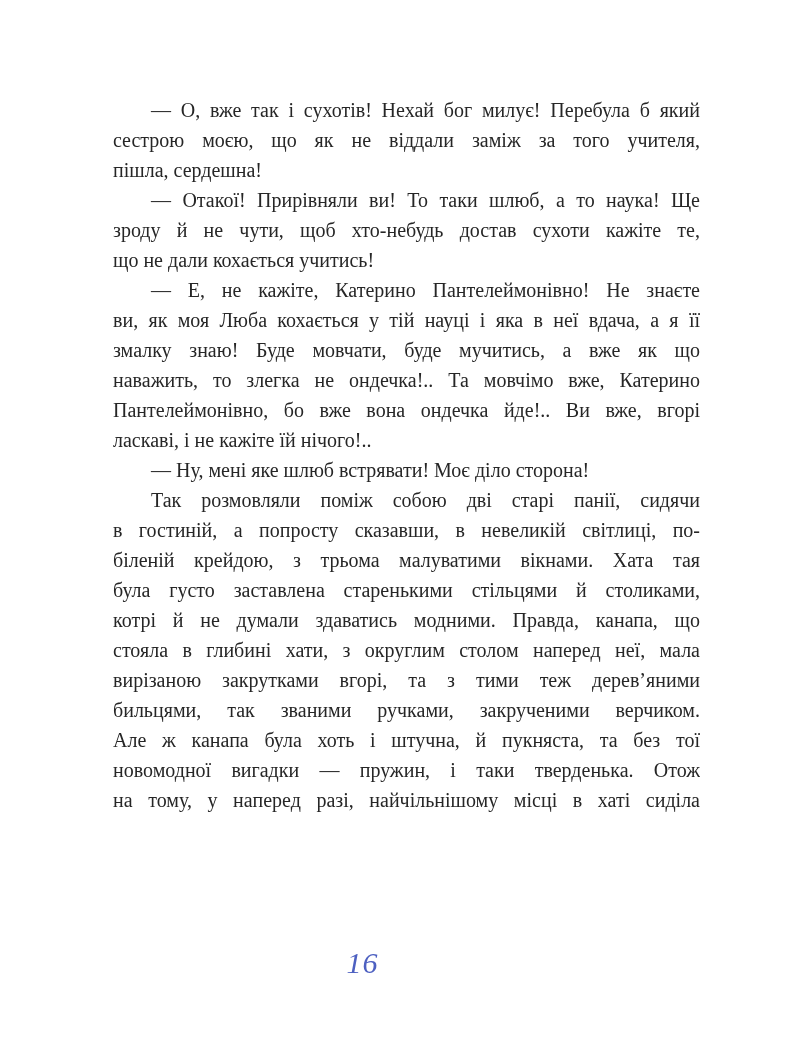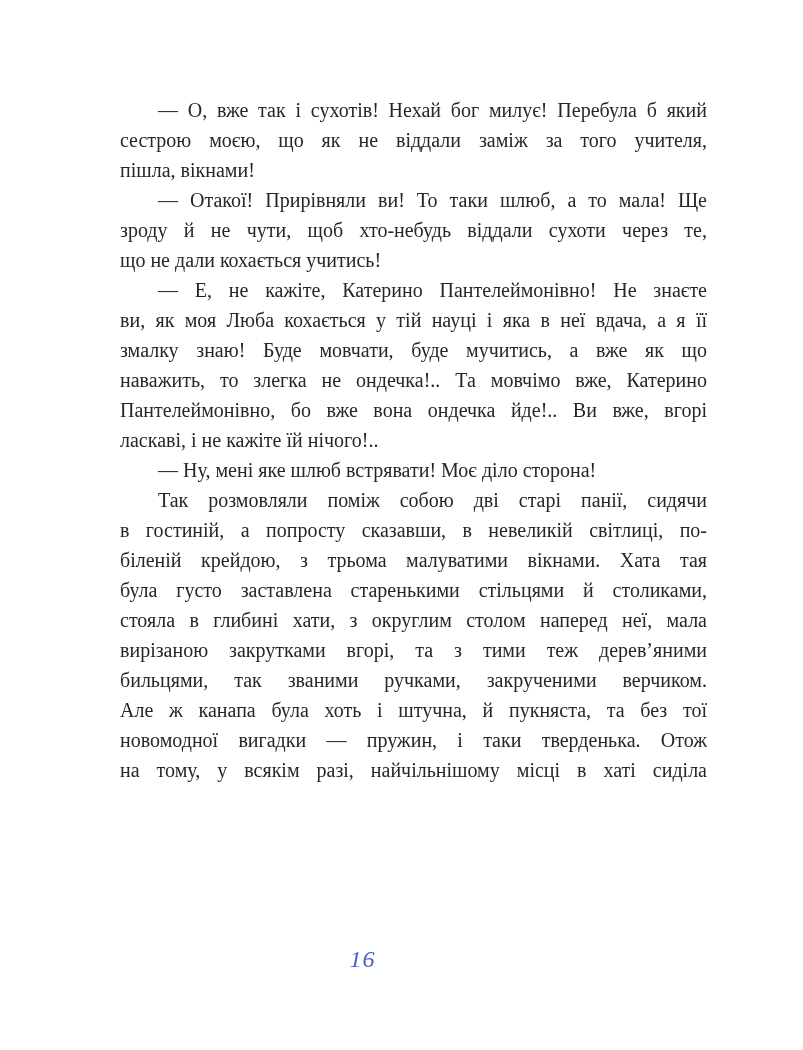--- a/index.html
+++ b/index.html
@@ -3,54 +3,54 @@
 <meta charset="utf-8">
 <style>
   * { margin: 0; padding: 0; box-sizing: border-box; }
   html, body { width: 803px; height: 1050px; }
   body { background: #ffffff; font-family: "Liberation Serif", "DejaVu Serif", serif; }
   .page {
     position: relative; width: 803px; height: 1050px;
     background: #ffffff; overflow: hidden;
   }
   .text-block {
-    position: absolute; left: 120px; top: 95px; width: 587px;
+    position: absolute; left: 113px; top: 95px; width: 587px;
     color: #262626; font-size: 20px;
   }
   .line {
     height: 30px; line-height: 30px; overflow: hidden;
   }
   .j { text-align: justify; text-align-last: justify; }
   .j::after { content: ""; display: inline-block; width: 100%; height: 0; }
   .indent { text-indent: 38px; }
   .page-number {
     position: absolute; left: 0; top: 946px; width: 725px;
-    text-align: center; font-style: italic; font-size: 24px;
+    text-align: center; font-style: italic; font-size: 30px;
     letter-spacing: 1px;
   }
 </style>
 </head>
 <body>
 
 <div class="page" style="background: rgb(255, 255, 255);">
 
   <div class="text-block" style="color: rgb(38, 38, 38);">
 
     <div class="para">
       <div class="line j indent">— О, вже так і сухотів! Нехай бог милує! Перебула б який</div>
     </div>
 
     <div class="para">
       <div class="line j">сестрою моєю, що як не віддали заміж за того учителя,</div>
-      <div class="line">пішла, вікнами!</div>
+      <div class="line">пішла, сердешна!</div>
     </div>
 
     <div class="para">
-      <div class="line j indent">— Отакої! Прирівняли ви! То таки шлюб, а то мала! Ще</div>
-      <div class="line j">зроду й не чути, щоб хто-небудь віддали сухоти через те,</div>
+      <div class="line j indent">— Отакої! Прирівняли ви! То таки шлюб, а то наука! Ще</div>
+      <div class="line j">зроду й не чути, щоб хто-небудь достав сухоти кажіте те,</div>
       <div class="line">що не дали кохається учитись!</div>
     </div>
 
     <div class="para">
       <div class="line j indent">— Е, не кажіте, Катерино Пантелеймонівно! Не знаєте</div>
       <div class="line j">ви, як моя Люба кохається у тій науці і яка в неї вдача, а я її</div>
       <div class="line j">змалку знаю! Буде мовчати, буде мучитись, а вже як що</div>
       <div class="line j">наважить, то злегка не ондечка!.. Та мовчімо вже, Катерино</div>
       <div class="line j">Пантелеймонівно, бо вже вона ондечка йде!.. Ви вже, вгорі</div>
       <div class="line">ласкаві, і не кажіте їй нічого!..</div>
@@ -58,25 +58,26 @@
 
     <div class="para">
       <div class="line indent">— Ну, мені яке шлюб встрявати! Моє діло сторона!</div>
     </div>
 
     <div class="para">
       <div class="line j indent">Так розмовляли поміж собою дві старі панії, сидячи</div>
       <div class="line j">в гостиній, а попросту сказавши, в невеликій світлиці, по-</div>
       <div class="line j">біленій крейдою, з трьома малуватими вікнами. Хата тая</div>
       <div class="line j">була густо заставлена старенькими стільцями й столиками,</div>
+      <div class="line j">котрі й не думали здаватись модними. Правда, канапа, що</div>
       <div class="line j">стояла в глибині хати, з округлим столом наперед неї, мала</div>
       <div class="line j">вирізаною закрутками вгорі, та з тими теж дерев’яними</div>
       <div class="line j">бильцями, так званими ручками, закрученими верчиком.</div>
       <div class="line j">Але ж канапа була хоть і штучна, й пукняста, та без тої</div>
       <div class="line j">новомодної вигадки — пружин, і таки тверденька. Отож</div>
-      <div class="line j">на тому, у всякім разі, найчільнішому місці в хаті сиділа</div>
+      <div class="line j">на тому, у наперед разі, найчільнішому місці в хаті сиділа</div>
     </div>
 
   </div>
 
   <div class="page-number" style="color: rgb(77, 96, 193);">16</div>
 
 </div>
 
 </body></html>

